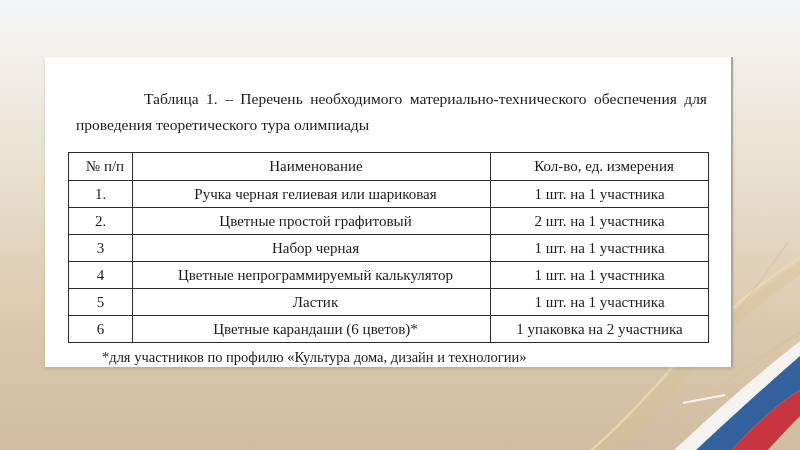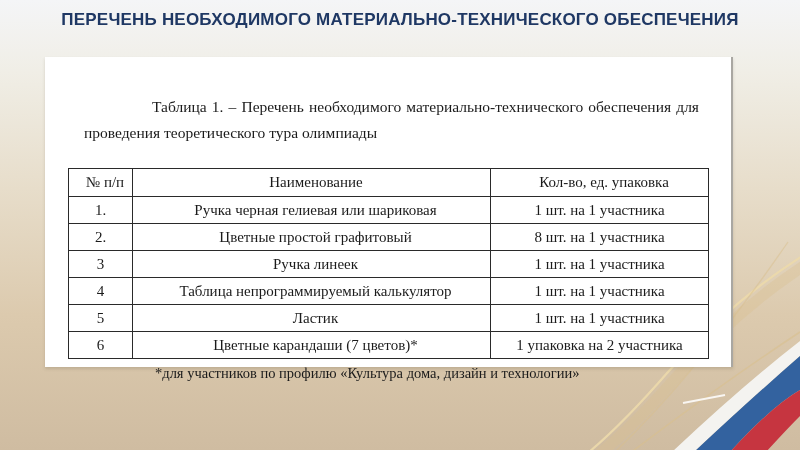--- a/index.html
+++ b/index.html
@@ -38,21 +38,21 @@
     width: 688px; height: 310px;
     box-sizing: border-box;
     background: #ffffff;
     border-right: 2px solid #a9a7a2;
     box-shadow: 0 2px 3px rgba(80,70,50,.18);
     color: #1b1b1b;
     font-family: "Liberation Serif", "DejaVu Serif", serif;
     z-index: 1;
   }
   .caption {
-    margin: 16px;
+    margin: 8px;
     padding: 21px 16px 6px 23px;
     text-indent: 68px;
     text-align: justify;
     font-size: 15.5px;
     line-height: 26px;
   }
   .materials-table {
     border-collapse: collapse;
     table-layout: fixed;
     margin-left: 23px;
@@ -67,21 +67,21 @@
     padding: 0;
     text-align: center;
     vertical-align: middle;
   }
   .materials-table thead th { height: 27px; padding-left: 9px; }
   .col-num  { width: 64px; }
   .col-name { width: 358px; }
   .col-qty  { width: 218px; }
   .c-name { text-align: center; padding-left: 8px !important; }
   .footnote {
-    margin: 6px 0 0 110px;
+    margin: 6px 0 0 57px;
     font-size: 14.5px;
   }
 </style>
 </head>
 <body>
 
 <div class="slide">
 
   <svg class="decor" viewBox="0 0 800 450" aria-hidden="true">
 
@@ -91,69 +91,66 @@
     <path d="M 800 332 Q 712 390 608 470" fill="none" stroke-width="1.5" stroke-opacity="0.6" stroke="#d9bf8e"></path>
     <path d="M 596 470 Q 690 384 788 242" fill="none" stroke-width="1.3" stroke-opacity="0.5" stroke="#d9bf8e"></path>
 
     <path d="M 683 403 L 725 395" fill="none" stroke-width="2" stroke-opacity="0.85" stroke="#ffffff"></path>
 
     <path d="M 800 341 Q 742 386 672 452 L 694 452 Q 754 396 800 356 Z" fill="#f4f3f0"></path>
     <path d="M 800 356 Q 754 396 694 452 L 730 452 Q 772 406 800 390 Z" fill="#33629f"></path>
     <path d="M 800 390 Q 772 406 730 452 L 766 452 Q 788 428 800 416 Z" fill="#c63540"></path>
   </svg>
 
-  <header class="title-bar">
-    <h1 class="slide-title">ПЕРЕЧЕНЬ НЕОБХОДИМОГО МАТЕРИАЛЬНО-ТЕХНИЧЕСКОГО ОБЕСПЕЧЕНИЯ</h1>
-  </header>
 
   <div class="doc">
     <p class="caption">Таблица 1. – Перечень необходимого материально-технического обеспечения для проведения теоретического тура олимпиады</p>
 
     <table class="materials-table">
       <colgroup>
         <col class="col-num">
           <col class="col-name">
           <col class="col-qty">
       </colgroup>
       <thead>
         <tr>
           <th>№ п/п</th>
           <th>Наименование</th>
-          <th>Кол-во, ед. упаковка</th>
+          <th>Кол-во, ед. измерения</th>
         </tr>
       </thead>
       <tbody>
         <tr>
           <td>1.</td>
           <td class="c-name">Ручка черная гелиевая или шариковая</td>
           <td>1 шт. на 1 участника</td>
         </tr>
         <tr>
           <td>2.</td>
           <td class="c-name">Цветные простой графитовый</td>
-          <td>8 шт. на 1 участника</td>
+          <td>2 шт. на 1 участника</td>
         </tr>
         <tr>
           <td>3</td>
-          <td class="c-name">Ручка линеек</td>
+          <td class="c-name">Набор черная</td>
           <td>1 шт. на 1 участника</td>
         </tr>
         <tr>
           <td>4</td>
-          <td class="c-name">Таблица непрограммируемый калькулятор</td>
+          <td class="c-name">Цветные непрограммируемый калькулятор</td>
           <td>1 шт. на 1 участника</td>
         </tr>
         <tr>
           <td>5</td>
           <td class="c-name">Ластик</td>
           <td>1 шт. на 1 участника</td>
         </tr>
         <tr>
           <td>6</td>
-          <td class="c-name">Цветные карандаши (7 цветов)*</td>
+          <td class="c-name">Цветные карандаши (6 цветов)*</td>
           <td>1 упаковка на 2 участника</td>
         </tr>
       </tbody>
     </table>
 
     <p class="footnote">*для участников по профилю «Культура дома, дизайн и технологии»</p>
   </div>
 
 </div>
 

